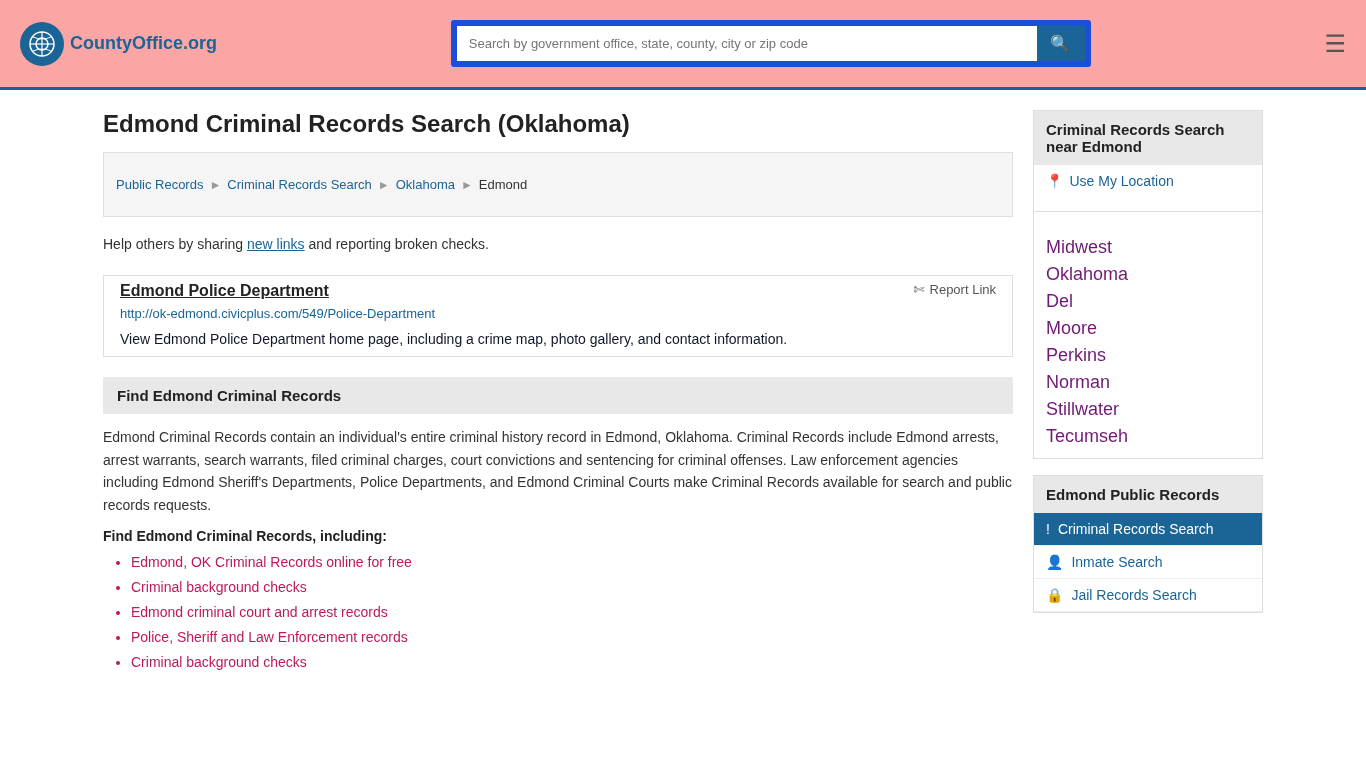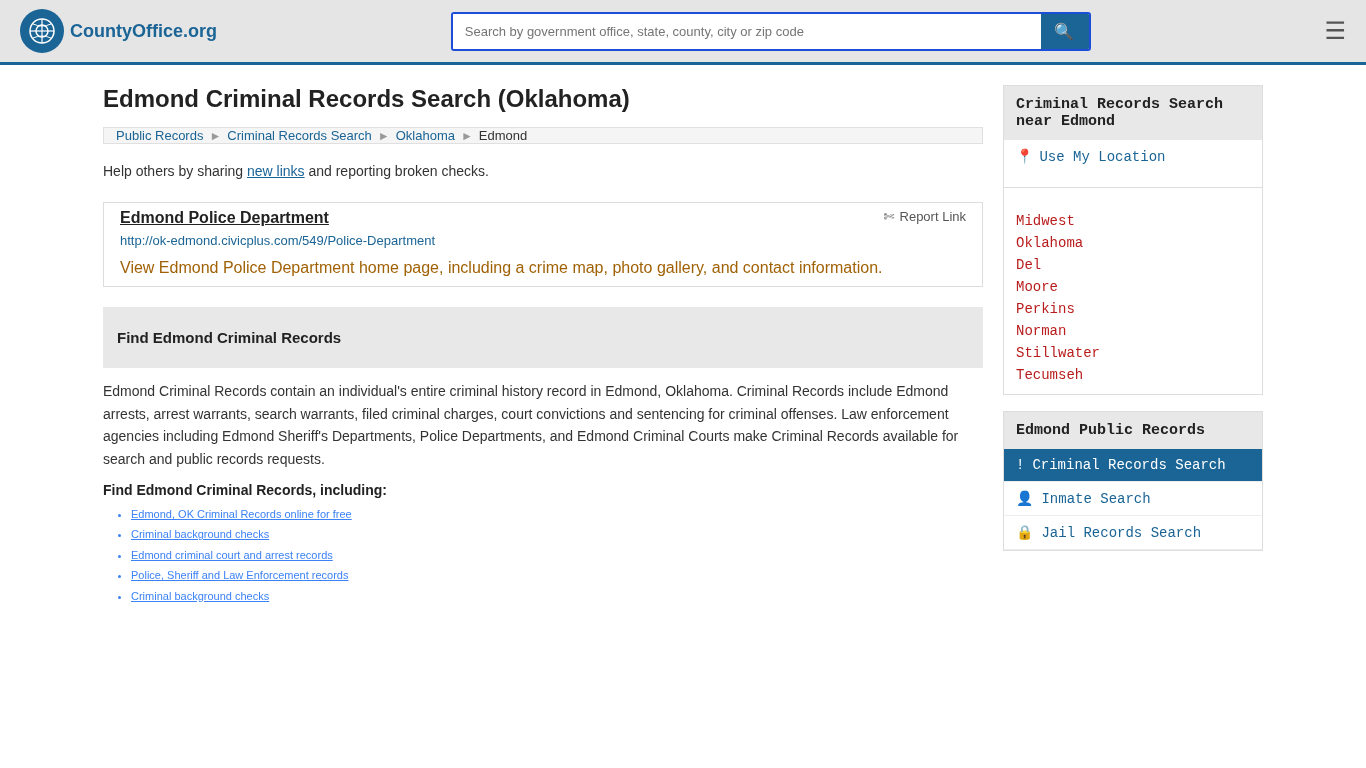--- a/index.html
+++ b/index.html
@@ -1,22 +1,22 @@
 <!DOCTYPE html>
 <html><head>
   <meta charset="utf-8">
   <style>
     * { margin: 0; padding: 0; box-sizing: border-box; }
     body { font-family: Arial, sans-serif; font-size: 14px; color: #333; background: #fff; }
 
     
     .header {
-      background: #e5e5e5;
+      background: #fca5a5;
       border-bottom: 3px solid #1a6496;
-      padding: 9px 20px;
+      padding: 20px 20px;
       display: flex;
       align-items: center;
       justify-content: space-between;
     }
     .logo-area {
       display: flex;
       align-items: center;
       gap: 6px;
     }
     .logo-circle {
@@ -41,21 +41,21 @@
     .search-area {
       display: flex;
       align-items: center;
       gap: 10px;
       flex: 1;
       max-width: 640px;
       margin: 0 20px;
     }
     .search-box {
       display: flex;
-      border: 2px solid #1d4ed8;
+      border: 6px solid #1d4ed8;
       border-radius: 3px;
       overflow: hidden;
       flex: 1;
     }
     .search-box input {
       flex: 1;
       padding: 8px 12px;
       border: none;
       outline: none;
       font-size: 13px;
@@ -81,38 +81,37 @@
       margin: 0 auto;
       padding: 20px;
       display: flex;
       gap: 20px;
     }
     .content {
       flex: 1;
       max-width: 920px;
     }
     .sidebar {
-      width: 260px;
+      width: 230px;
       flex-shrink: 0;
-      font-family: Liberation Mono, monospace;
     }
 
     
     .page-title {
       font-size: 24px;
       font-weight: bold;
       color: #222;
       margin-bottom: 14px;
     }
 
     
     .breadcrumb {
       background: #f5f5f5;
       border: 1px solid #e0e0e0;
-      padding: 0 12px;
+      padding: 24px 12px;
       font-size: 13px;
       margin-bottom: 16px;
       display: flex;
       align-items: center;
       gap: 6px;
       flex-wrap: wrap;
     }
     .breadcrumb a {
       color: #1a6496;
       text-decoration: none;
@@ -157,29 +156,29 @@
       font-size: 13px;
       color: #555;
       cursor: pointer;
     }
     .link-card-url {
       color: #1a6496;
       font-size: 13px;
       margin-bottom: 8px;
     }
     .link-card-desc {
-      font-size: 16px;
-      color: #a16207;
+      font-size: 14px;
+      color: #0f172a;
       line-height: 1.5;
     }
 
     
     .section-header {
       background: #e8e8e8;
-      padding: 22px 14px;
+      padding: 10px 14px;
       font-size: 15px;
       font-weight: bold;
       color: #222;
       margin: 20px 0 12px 0;
     }
     .section-text {
       font-size: 14px;
       line-height: 1.6;
       color: #333;
       margin-bottom: 12px;
@@ -188,25 +187,24 @@
       font-size: 14px;
       font-weight: bold;
       color: #222;
       margin-bottom: 8px;
     }
     .bullet-list {
       list-style: disc;
       padding-left: 28px;
     }
     .bullet-list li {
-      font-size: 11px;
-      color: #3b82f6;
+      font-size: 14px;
+      color: #be185d;
       margin-bottom: 4px;
       line-height: 1.5;
-      text-decoration: underline;
     }
 
     
     .sidebar-box {
       border: 1px solid #ddd;
       margin-bottom: 16px;
     }
     .sidebar-box-title {
       background: #e8e8e8;
       padding: 10px 12px;
@@ -215,23 +213,23 @@
       color: #222;
     }
     .sidebar-list {
       list-style: none;
       padding: 8px 0;
     }
     .sidebar-list li {
       padding: 3px 12px;
     }
     .sidebar-list li a {
-      color: #b91c1c;
+      color: #701a75;
       text-decoration: none;
-      font-size: 14px;
+      font-size: 18px;
     }
     .sidebar-location-btn {
       display: flex;
       align-items: center;
       gap: 6px;
       padding: 8px 12px;
       color: #1a6496;
       font-size: 14px;
       cursor: pointer;
       text-decoration: none;

